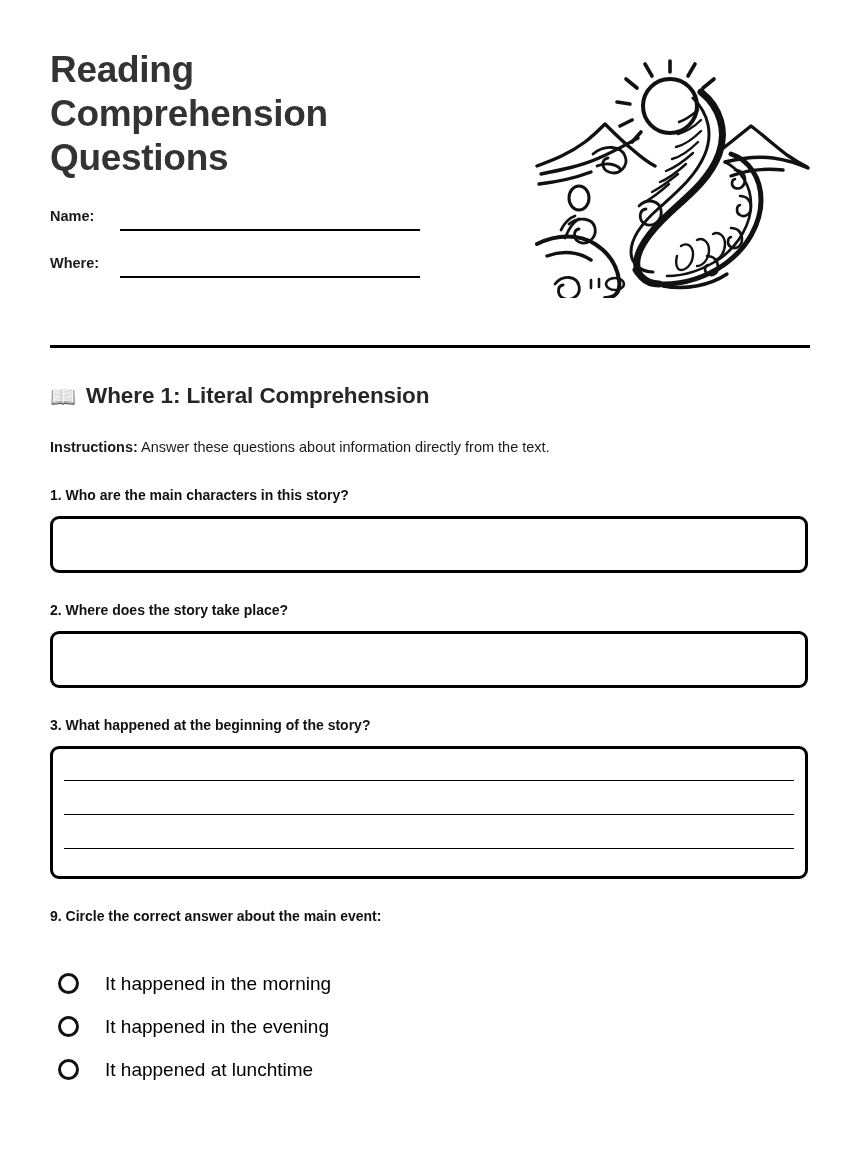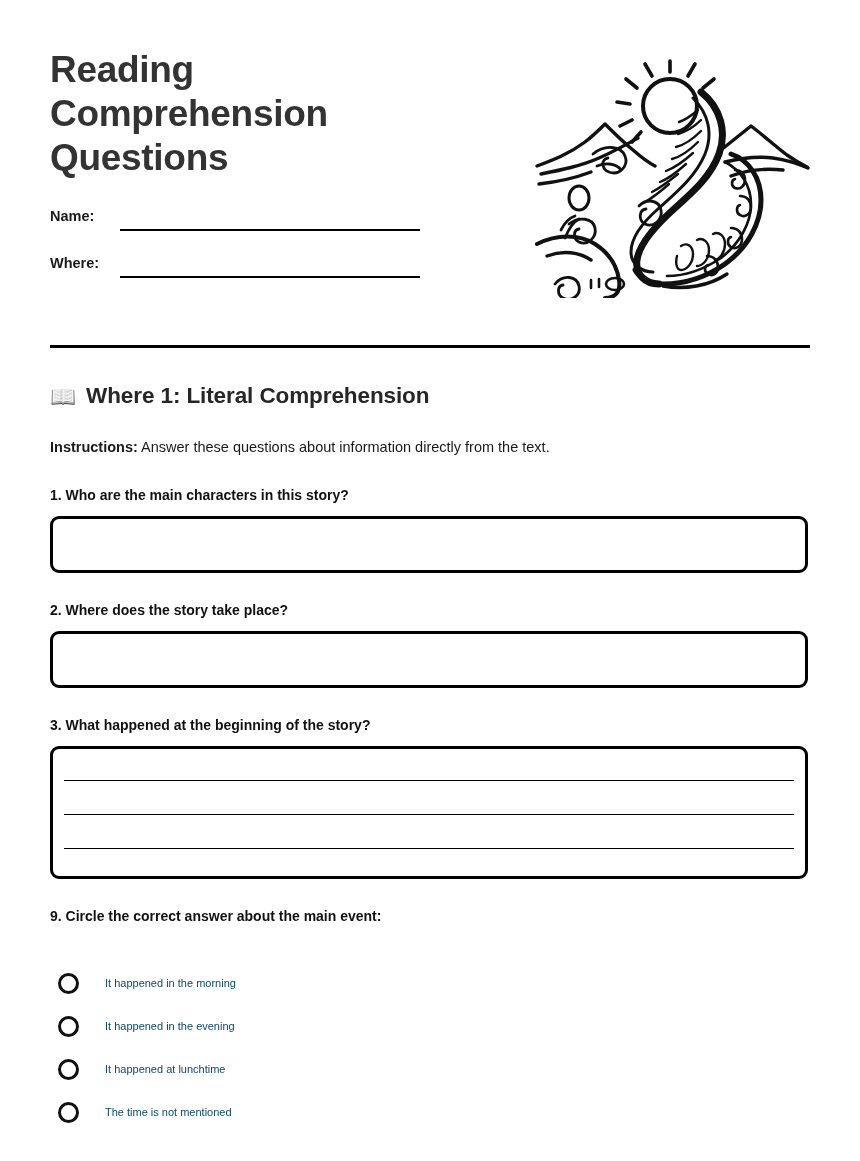--- a/index.html
+++ b/index.html
@@ -179,22 +179,22 @@
   .radio {
     width: 21px;
     height: 21px;
     border: 3px solid #111111;
     border-radius: 50%;
     box-sizing: border-box;
     flex: 0 0 auto;
   }
   .option-label {
     margin-left: 26px;
-    font-size: 11px;
-    color: #0c4a6e;
+    font-size: 19px;
+    color: #000000;
     line-height: 1;
   }
 </style>
 </head>
 <body>
 
 <div class="page">
 
   <div class="header">
 
@@ -337,20 +337,16 @@
         <span class="option-label">It happened in the morning</span>
       </div>
       <div class="option">
         <span class="radio"></span>
         <span class="option-label">It happened in the evening</span>
       </div>
       <div class="option">
         <span class="radio"></span>
         <span class="option-label">It happened at lunchtime</span>
       </div>
-      <div class="option">
-        <span class="radio"></span>
-        <span class="option-label">The time is not mentioned</span>
-      </div>
     </div>
 
   </div>
 </div>
 
 </body></html>

